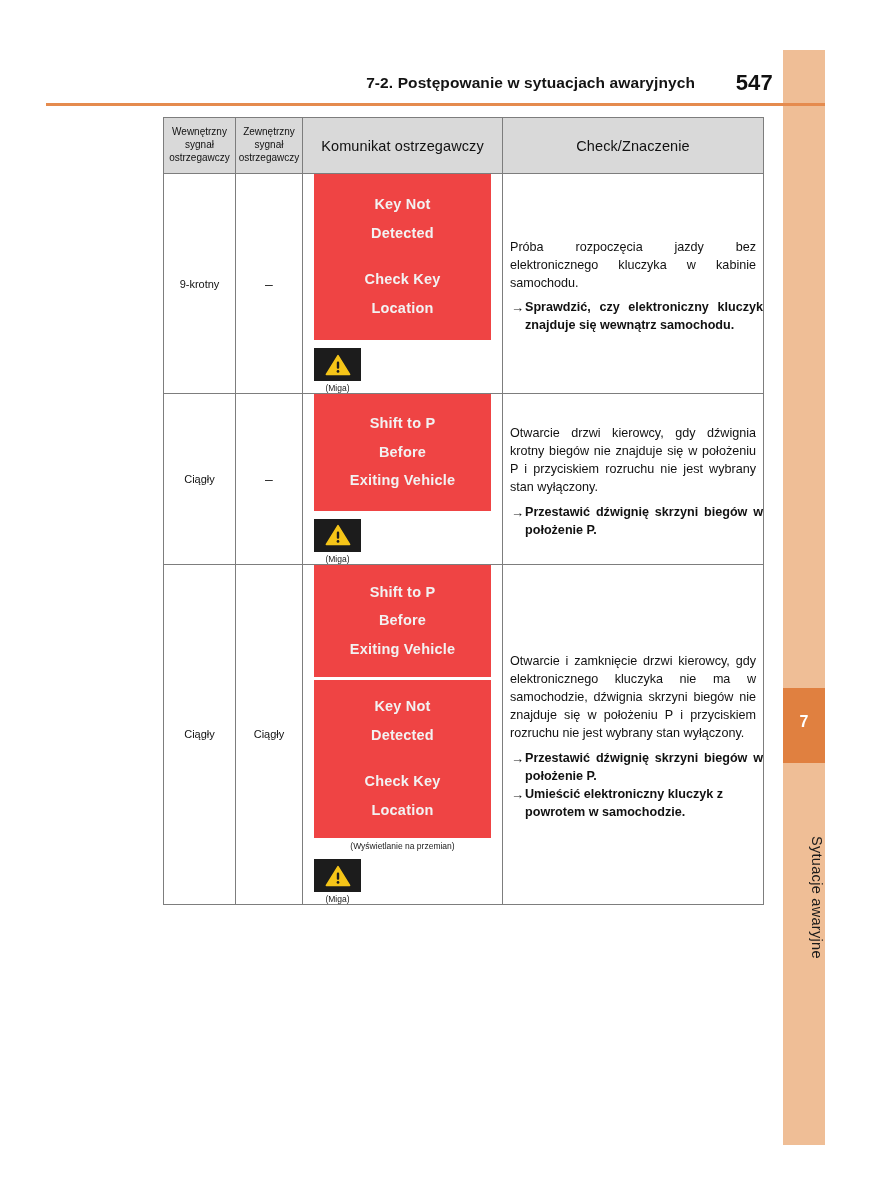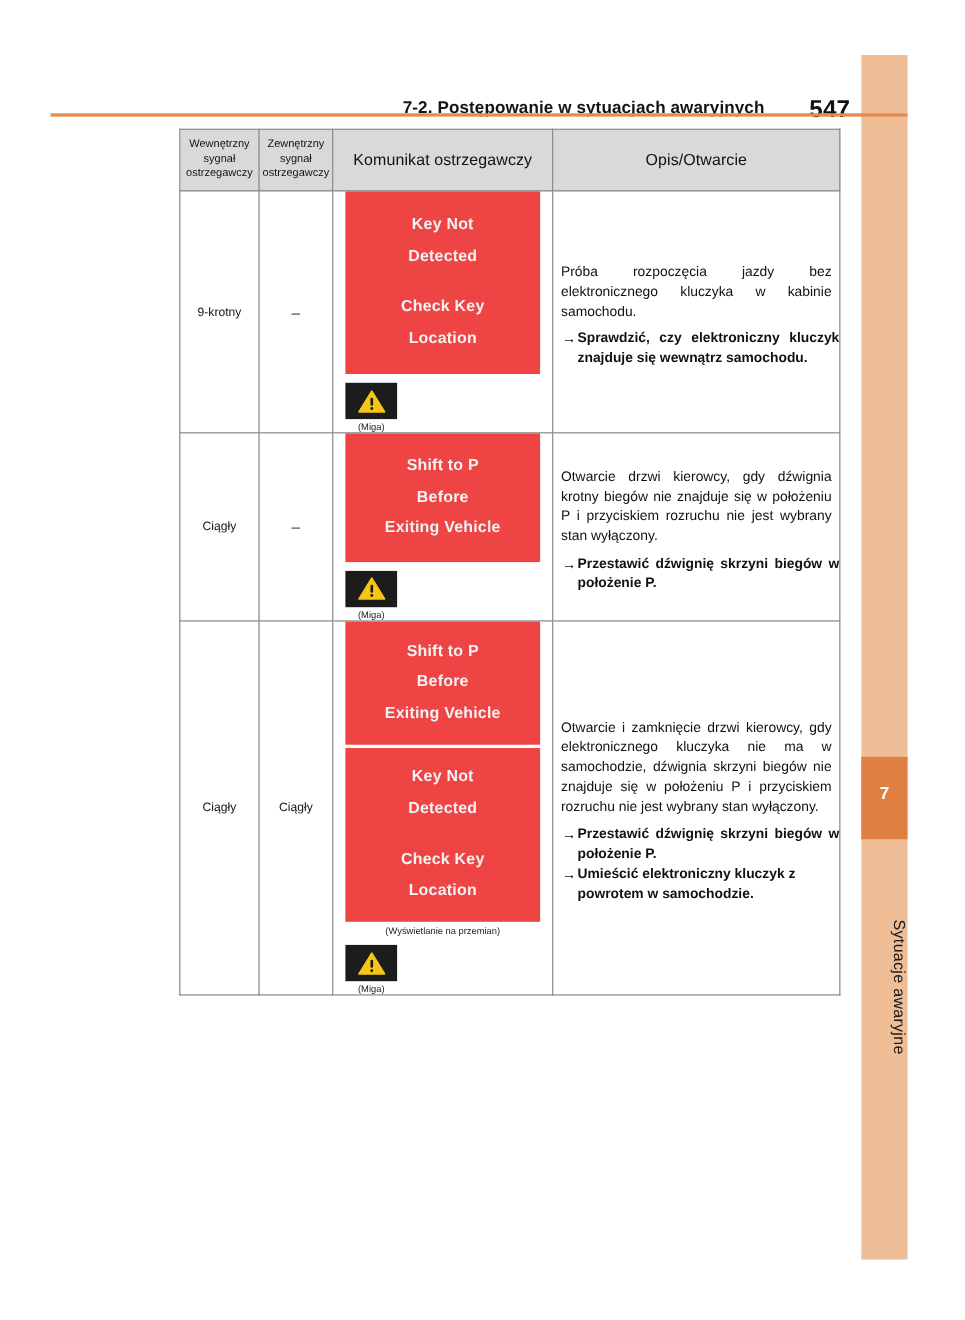--- a/index.html
+++ b/index.html
@@ -60,21 +60,20 @@
     box-sizing: border-box;
   }
 
   
   #page-header {
     position: absolute;
     left: 46px;
     top: 74px;
     width: 737px;
     height: 28px;
-    margin-top: 16px;
   }
   #header-title {
     position: absolute;
     right: 88px;
     top: 0;
     font-size: 15.5px;
     font-weight: bold;
     color: #141414;
     letter-spacing: .1px;
     white-space: nowrap;
@@ -264,21 +263,21 @@
         <div>Wewnętrzny</div>
         <div>sygnał</div>
         <div>ostrzegawczy</div>
       </th>
       <th class="th-small">
         <div>Zewnętrzny</div>
         <div>sygnał</div>
         <div>ostrzegawczy</div>
       </th>
       <th class="th-big">Komunikat ostrzegawczy</th>
-      <th class="th-big">Opis/Otwarcie</th>
+      <th class="th-big">Check/Znaczenie</th>
     </tr>
   </thead>
   <tbody>
 
     <tr>
       <td class="sig-cell">9-krotny</td>
       <td class="dash-cell">–</td>
       <td class="msg-cell">
         <div class="screen tall">
           <div class="line">Key Not</div>

